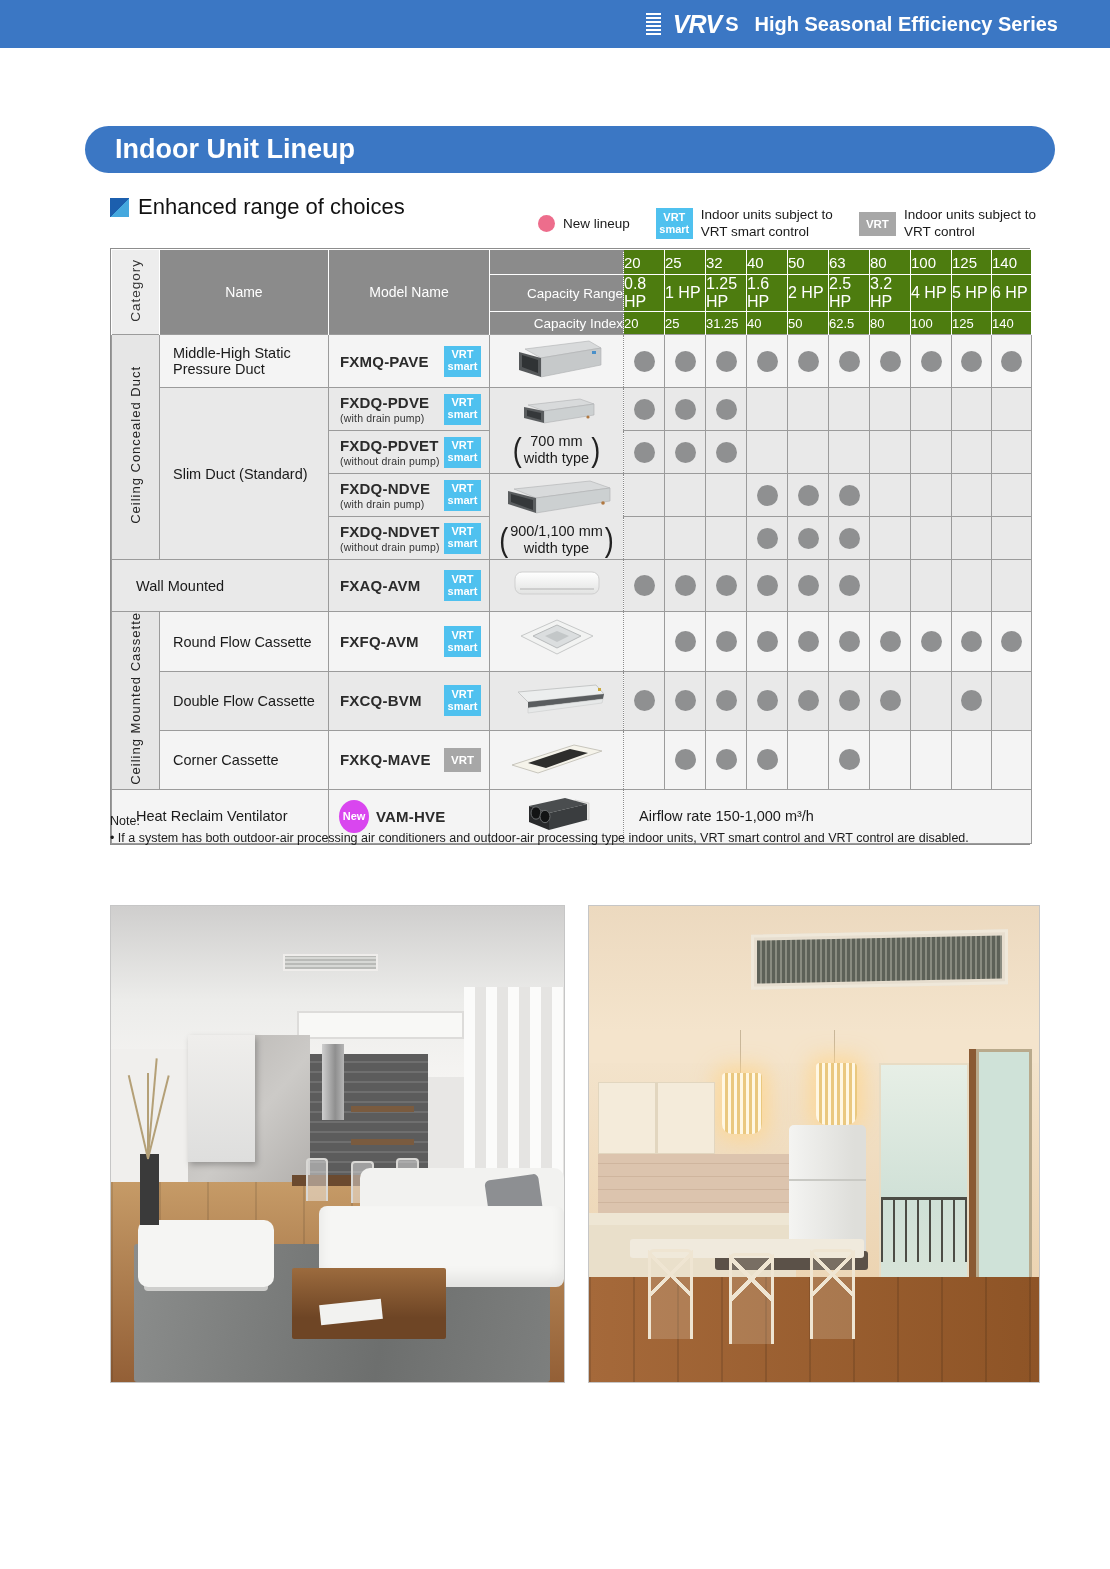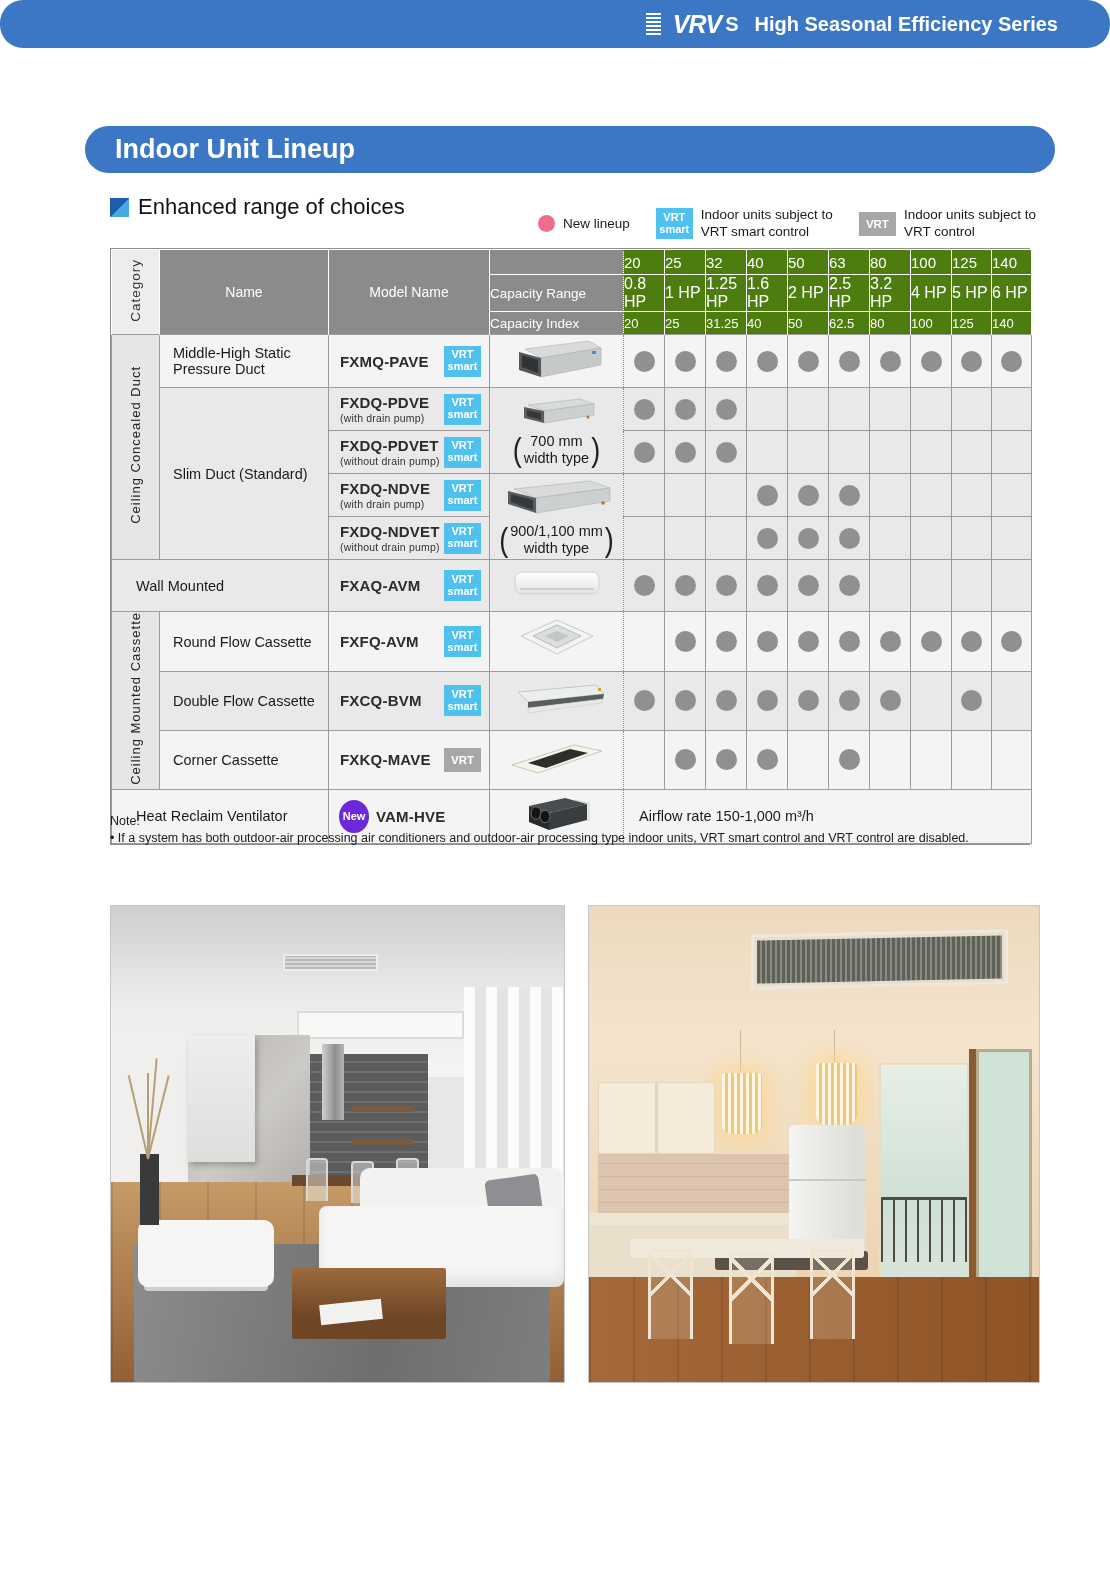--- a/index.html
+++ b/index.html
@@ -1,21 +1,21 @@
 <!DOCTYPE html>
 <html><head>
 <meta charset="utf-8">
 <style>
   * { margin:0; padding:0; box-sizing:border-box; }
   body { background:#9a9a9a; font-family:"Liberation Sans", sans-serif; }
   #page { position:relative; width:1110px; height:1569px; background:#ffffff; margin:0 auto; overflow:hidden; }
 
   
   .topbar { position:absolute; left:0; top:0; width:1110px; height:48px; background:#3b77c4;
-            display:flex; align-items:center; justify-content:flex-end; padding-right:52px; color:#fff;border-radius:23px; }
+            display:flex; align-items:center; justify-content:flex-end; padding-right:52px; color:#fff; }
   .fin { display:flex; flex-direction:column; gap:2px; margin-right:12px; }
   .fin i { display:block; width:15px; height:2px; background:#fff; }
   .brand { font-style:italic; font-weight:bold; font-size:25px; letter-spacing:-1px; }
   .brand-s { font-weight:bold; font-size:20px; margin-left:4px; }
   .topbar-title { font-weight:bold; font-size:20px; margin-left:16px; }
 
   
   .pill { position:absolute; left:85px; top:126px; width:970px; height:47px; background:#3b77c4;
           border-radius:26px; display:flex; align-items:center; padding-left:30px;
           color:#fff; font-size:27px; font-weight:bold; }
@@ -37,21 +37,21 @@
 
   
   .tablewrap { position:absolute; left:110px; top:248px; width:920px; border:1px solid #8d8d8d; }
   table { border-collapse:collapse; table-layout:fixed; width:100%; }
   td, th { border:1px solid #9b9b9b; font-weight:normal; overflow:hidden; }
 
   thead th { background:#8b8b8b; color:#fff; border:1px solid #fff; border-bottom:none; }
   thead .cath { background:#ededed; color:#333; }
   thead .mn { border-right:none; }
   thead .blank { border-left:none; }
-  thead .lbl { font-size:13.5px; text-align:left; }
+  thead .lbl { font-size:13.5px; text-align:right; }
   .hcell { background:#4d7c0f; color:#fff; text-align:left; border:1px solid #fff; border-bottom:none; }
   .hcell.c1 { font-size:15px; }
   .hcell.c2 { font-size:16px; }
   .hcell.c3 { font-size:13px; }
   tr.hr1 { height:25px; } tr.hr2 { height:23px; } tr.hr3 { height:23px; }
 
   .vtxt { writing-mode:vertical-rl; transform:rotate(180deg); display:inline-block;
           font-size:13px; letter-spacing:1px; line-height:1; }
   .cath .vtxt { font-size:13.5px; }
 
@@ -59,21 +59,21 @@
   tr.dark  td { background:#e9e9e9; }
   td.catcell { background:#e6e6e6 !important; text-align:center; color:#222; }
 
   tr.h53 { height:53px; } tr.h43 { height:43px; } tr.h52 { height:52px; } tr.h54 { height:54px; }
 
   .typecell { padding-left:13px; font-size:14.5px; color:#1a1a1a;margin-top:35px; }
   .typecell.wide { padding-left:24px; }
   .modelcell .mwrap { display:flex; align-items:center; justify-content:space-between; padding:0 8px 0 11px; }
   .mname { font-size:15px; font-weight:bold; color:#2b2b2b; letter-spacing:0.2px; }
   .msub { display:block; font-size:10.5px; font-weight:normal; color:#333; margin-top:1px; }
-  .newbadge { min-width:30px; height:33px; border-radius:50%; background:#6d28d9; color:#fff;
+  .newbadge { min-width:30px; height:33px; border-radius:50%; background:#d946ef; color:#fff;
               display:inline-flex; align-items:center; justify-content:center; font-size:11px; font-weight:bold; margin-right:7px; }
   .mrow { display:flex; align-items:center; padding-left:10px; }
 
   .imgcell { text-align:center; vertical-align:middle; }
   .imgcell.pre-dotted, thead .pre-dotted { border-right:none; }
   .dotted-left { border-left:1px dotted #8a8a8a; }
   .imgstack { display:flex; flex-direction:column; align-items:center; justify-content:center; gap:3px; }
 
   .cap { display:flex; align-items:center; justify-content:center; gap:2px; color:#1a1a1a; }
   .cap .paren { font-size:27px; font-weight:300; transform:scaleY(1.25); color:#222; }

